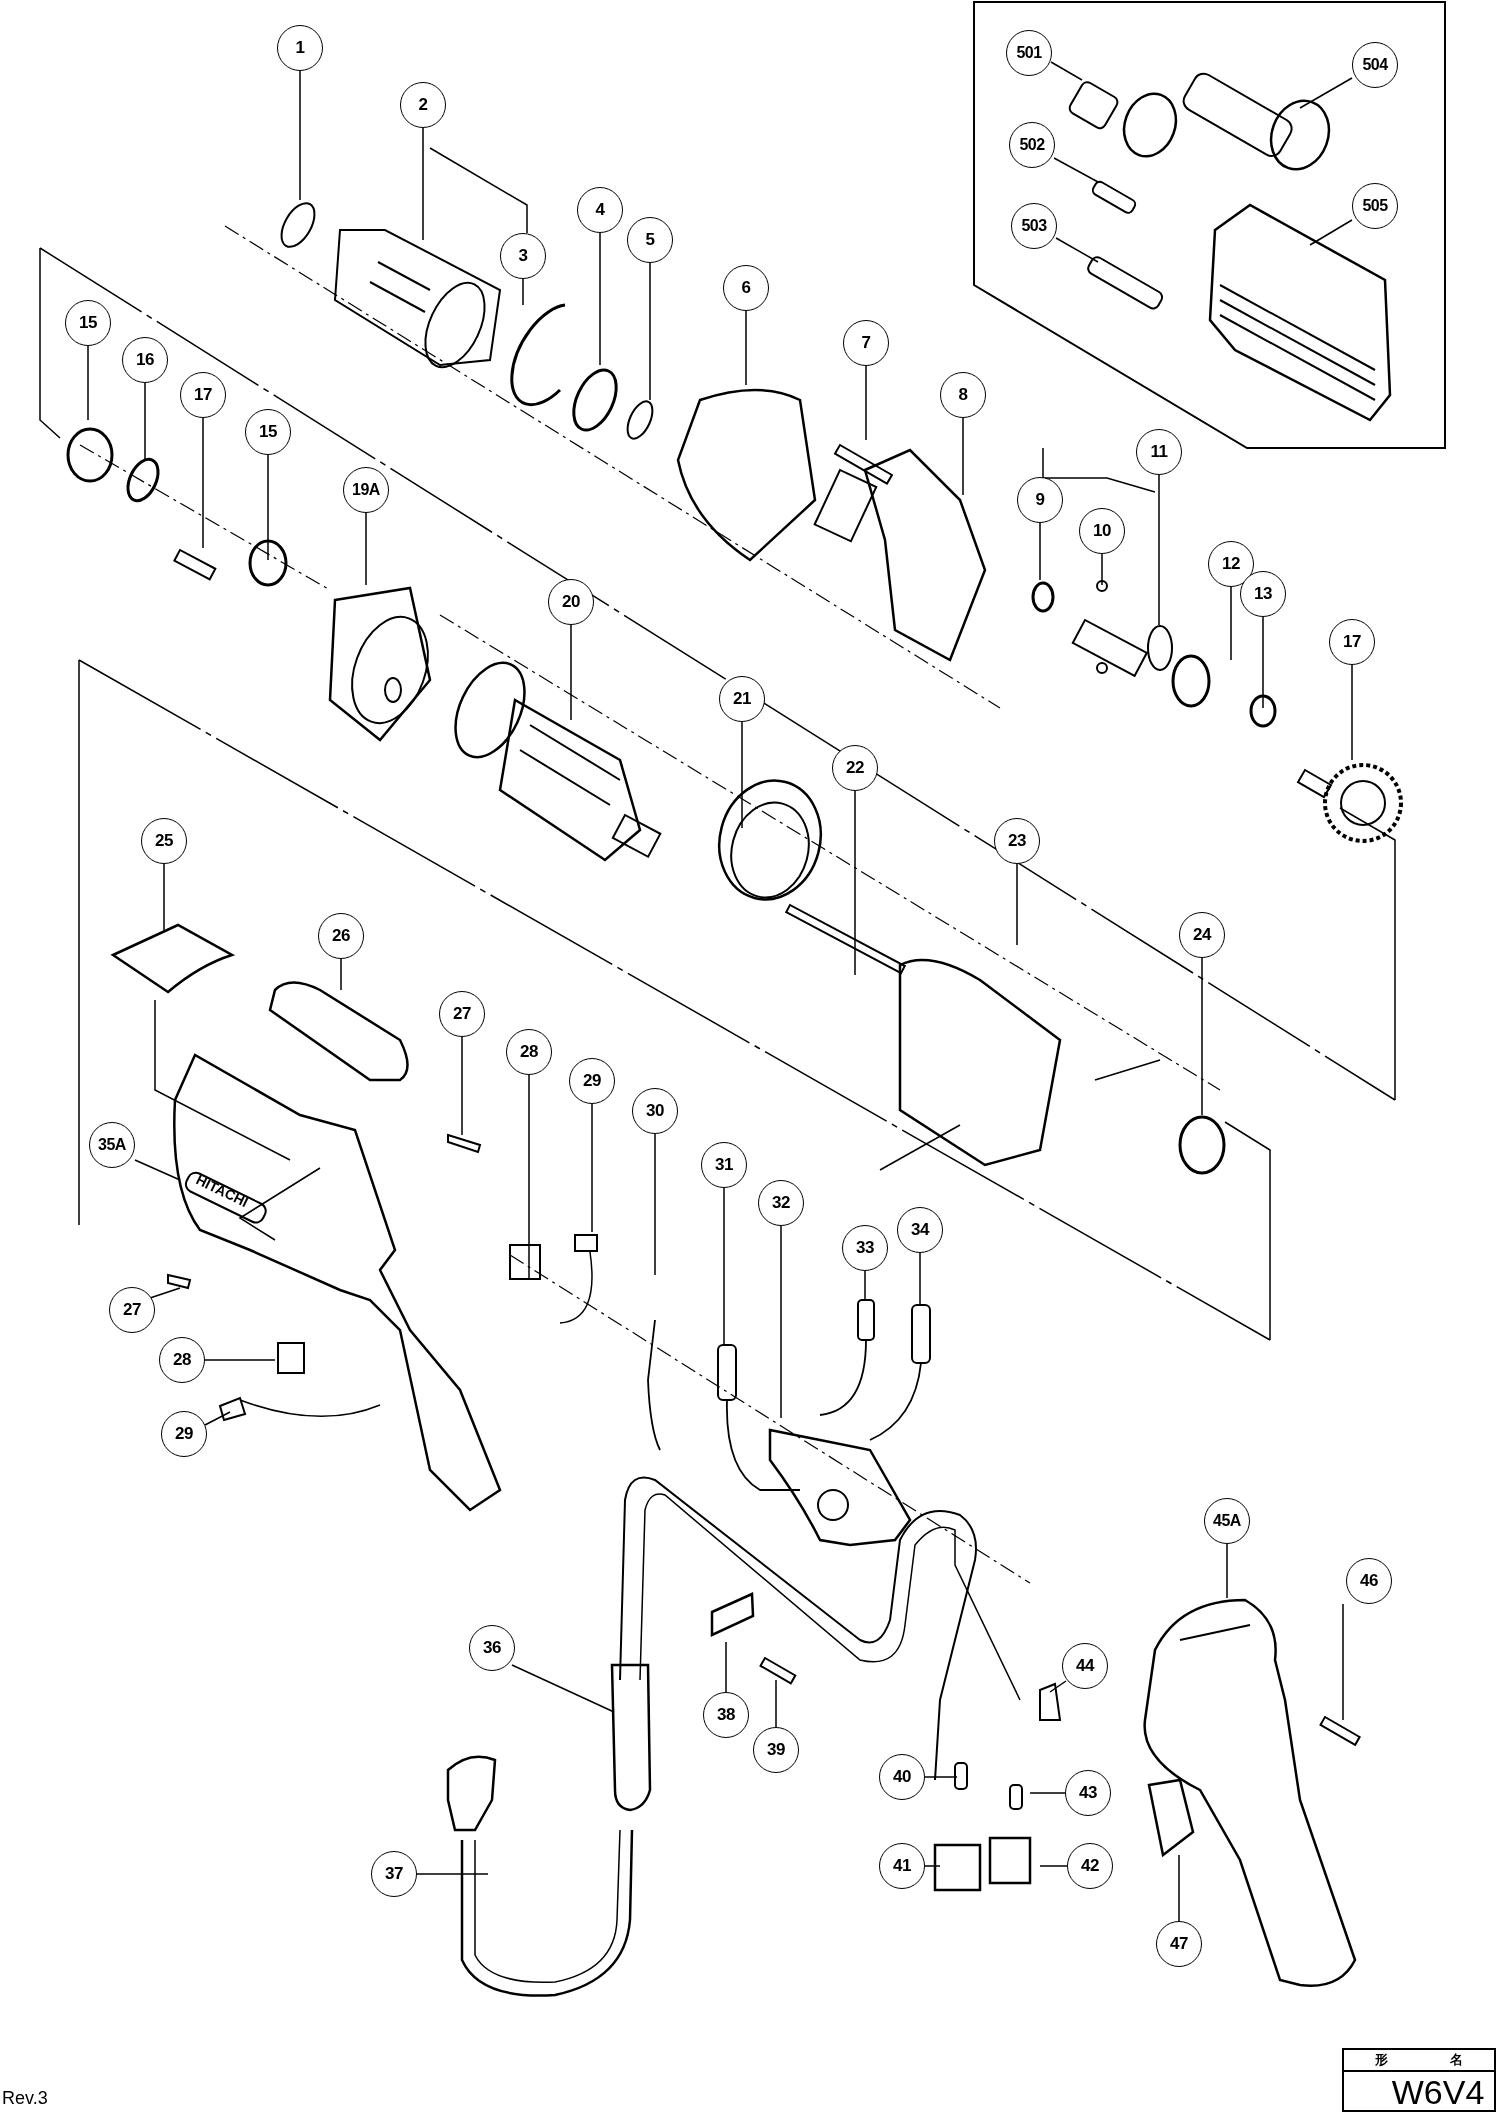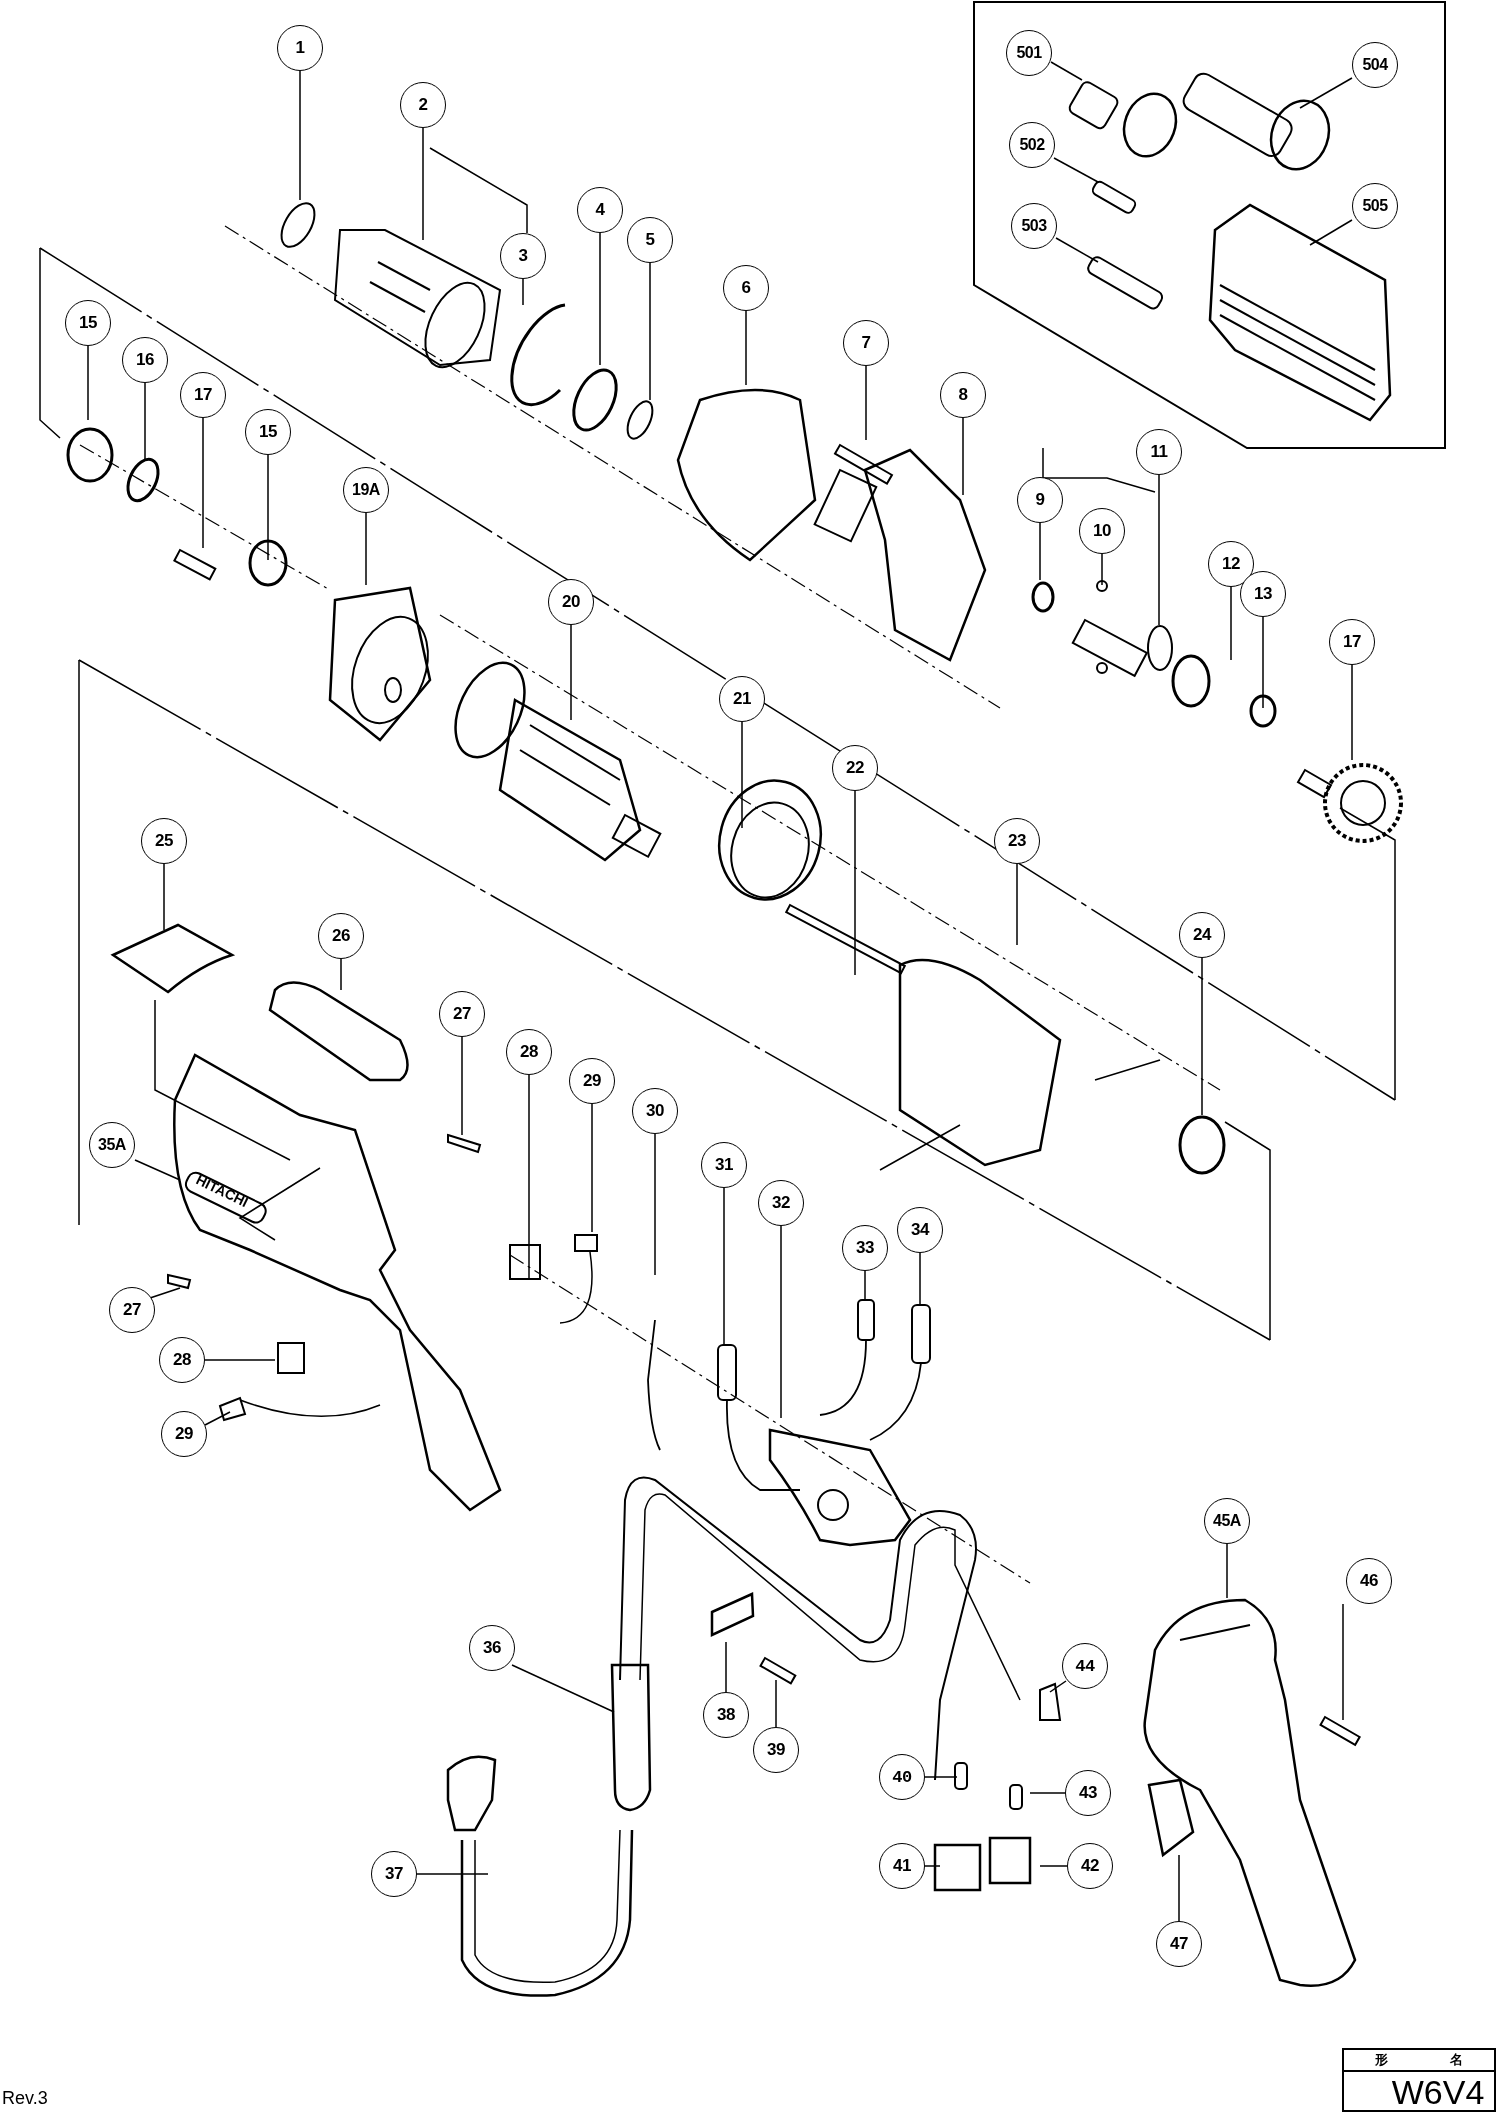--- a/index.html
+++ b/index.html
@@ -304,25 +304,25 @@
     <div class="callout" style="left: 865px; top: 1248px;">33</div>
     <div class="callout" style="left: 920px; top: 1230px;">34</div>
     <div class="callout wide" style="left: 112px; top: 1145px;">35A</div>
     <div class="callout" style="left: 132px; top: 1310px;">27</div>
     <div class="callout" style="left: 182px; top: 1360px;">28</div>
     <div class="callout" style="left: 184px; top: 1434px;">29</div>
     <div class="callout" style="left: 492px; top: 1648px;">36</div>
     <div class="callout" style="left: 394px; top: 1874px;">37</div>
     <div class="callout" style="left: 726px; top: 1715px;">38</div>
     <div class="callout" style="left: 776px; top: 1750px;">39</div>
-    <div class="callout" style="left: 902px; top: 1777px; font-family: Liberation Mono, monospace;">40</div>
+    <div class="callout" style="left: 902px; top: 1777px;">40</div>
     <div class="callout" style="left: 902px; top: 1866px;">41</div>
     <div class="callout" style="left: 1090px; top: 1866px;">42</div>
     <div class="callout" style="left: 1088px; top: 1793px;">43</div>
-    <div class="callout" style="left: 1085px; top: 1666px; font-family: Liberation Mono, monospace;">44</div>
+    <div class="callout" style="left: 1085px; top: 1666px;">44</div>
     <div class="callout wide" style="left: 1227px; top: 1521px;">45A</div>
     <div class="callout" style="left: 1369px; top: 1581px;">46</div>
     <div class="callout" style="left: 1179px; top: 1944px;">47</div>
     <div class="callout wide" style="left: 1029px; top: 53px;">501</div>
     <div class="callout wide" style="left: 1032px; top: 145px;">502</div>
     <div class="callout wide" style="left: 1034px; top: 226px;">503</div>
     <div class="callout wide" style="left: 1375px; top: 65px;">504</div>
     <div class="callout wide" style="left: 1375px; top: 206px;">505</div>
   </div>
 

